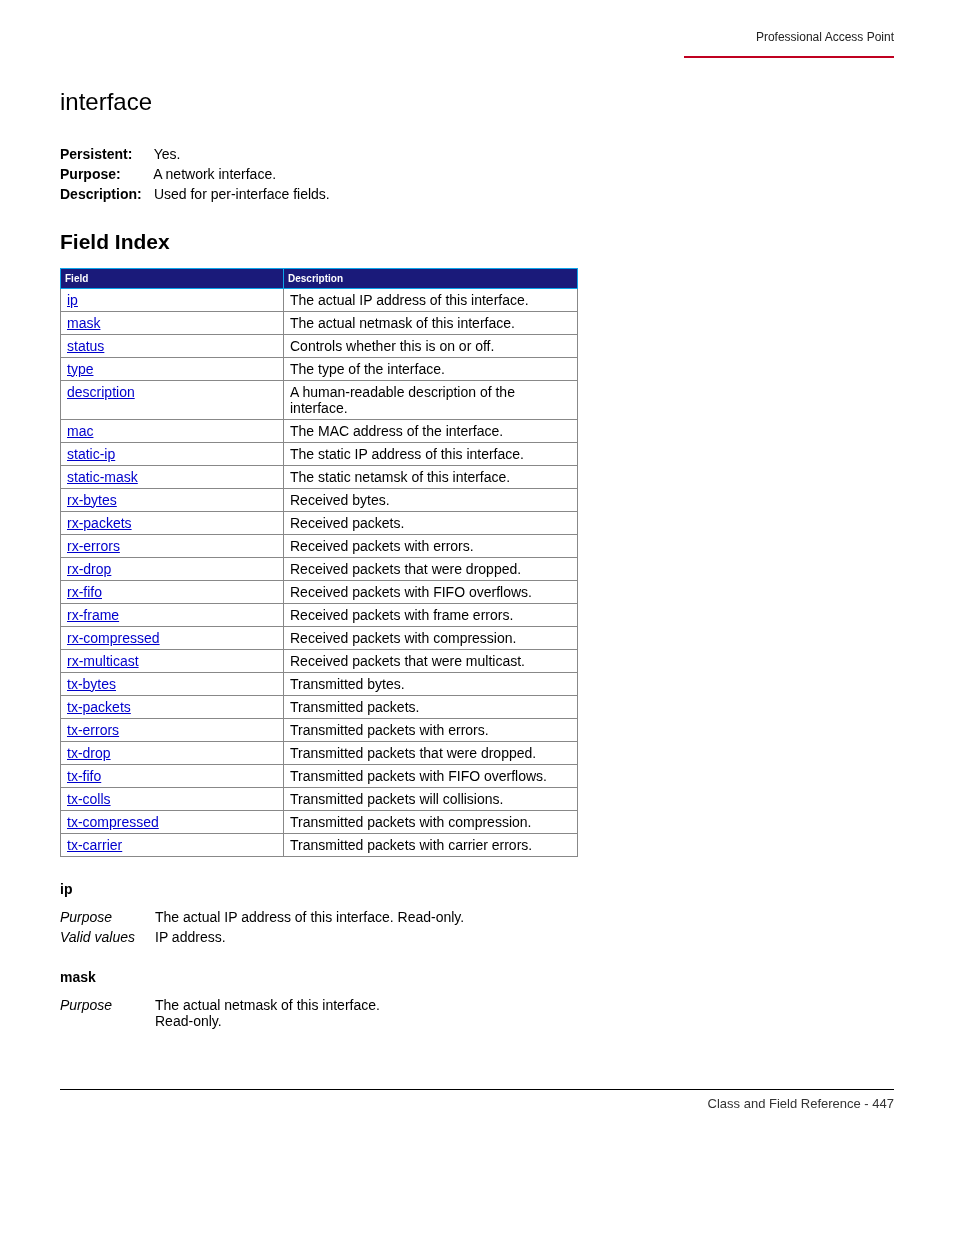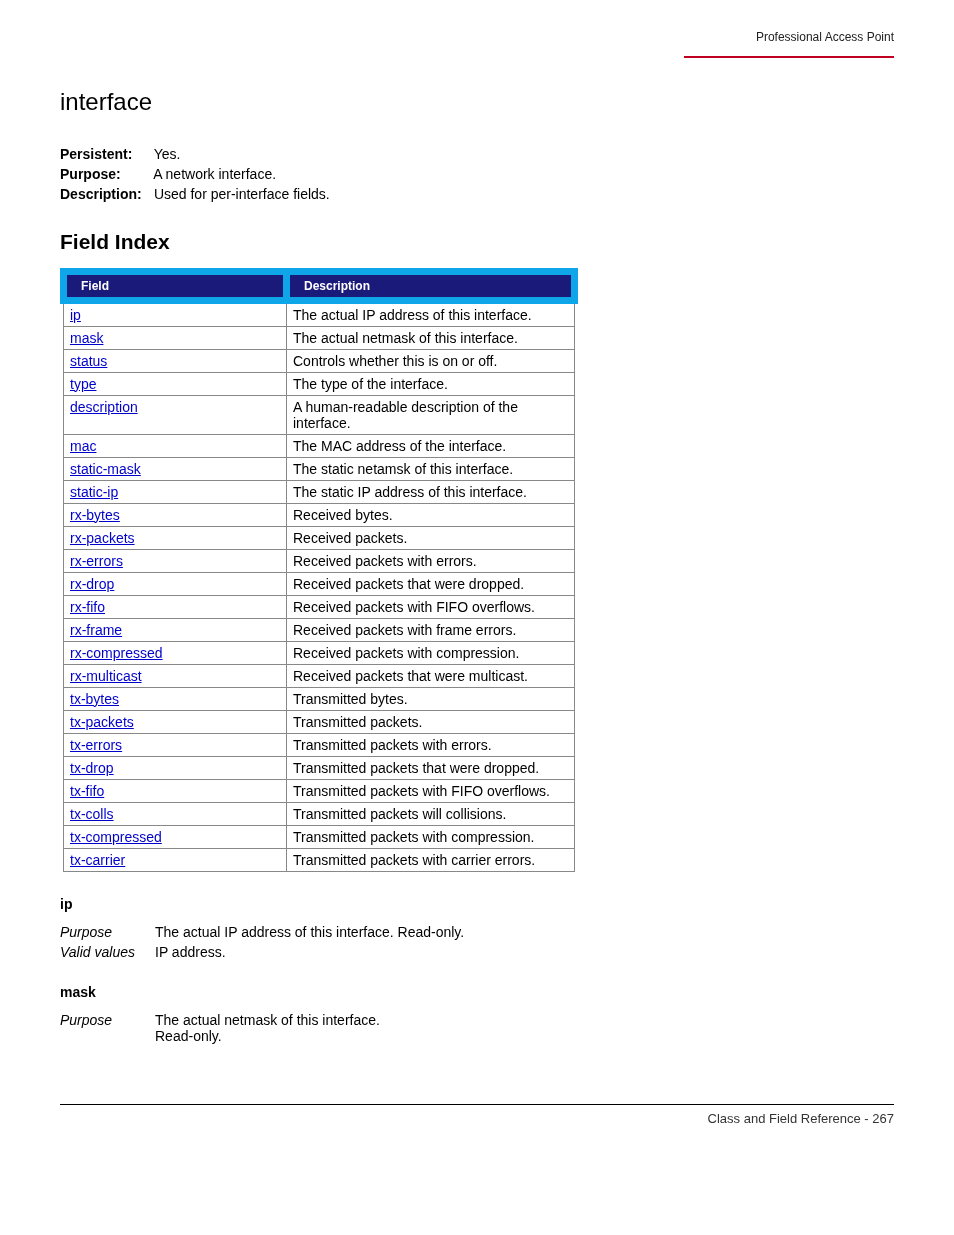--- a/index.html
+++ b/index.html
@@ -53,24 +53,24 @@
   }
   table.fieldindex {
     border-collapse: collapse;
     width: 518px;
     margin-top: 8px;
   }
   table.fieldindex th {
     background: #1a1a7a;
     color: #fff;
     text-align: left;
-    padding: 4px 14px;
-    font-weight: bold;
-    border: 7px solid #0ea5e9;
-    font-size: 12px;
+    padding: 4px 4px;
+    font-weight: bold;
+    border: 1px solid #0ea5e9;
+    font-size: 10px;
   }
   table.fieldindex td {
     border: 1px solid #888;
     padding: 3px 6px;
     vertical-align: top;
     font-size: 14px;
   }
   table.fieldindex td:first-child {
     width: 210px;
   }
@@ -151,26 +151,26 @@
       </tr>
       <tr>
         <td><a class="fieldlink" href="#">description</a></td>
         <td>A human-readable description of the interface.</td>
       </tr>
       <tr>
         <td><a class="fieldlink" href="#">mac</a></td>
         <td>The MAC address of the interface.</td>
       </tr>
       <tr>
+        <td><a class="fieldlink" href="#">static-ip</a></td>
+        <td>The static IP address of this interface.</td>
+      </tr>
+      <tr>
         <td><a class="fieldlink" href="#">static-mask</a></td>
         <td>The static netamsk of this interface.</td>
-      </tr>
-      <tr>
-        <td><a class="fieldlink" href="#">static-ip</a></td>
-        <td>The static IP address of this interface.</td>
       </tr>
       <tr>
         <td><a class="fieldlink" href="#">rx-bytes</a></td>
         <td>Received bytes.</td>
       </tr>
       <tr>
         <td><a class="fieldlink" href="#">rx-packets</a></td>
         <td>Received packets.</td>
       </tr>
       <tr>
@@ -245,14 +245,14 @@
 <h3>mask</h3>
 <div class="detail-row">
   <span class="detail-label">Purpose</span>
   <span class="detail-value">
     <span>The actual netmask of this interface.</span><br>
     <span>Read-only.</span>
   </span>
 </div>
 
 <div class="footer">
-  <span>Class and Field Reference - 267</span>
+  <span>Class and Field Reference - 447</span>
 </div>
 
 </body></html>

